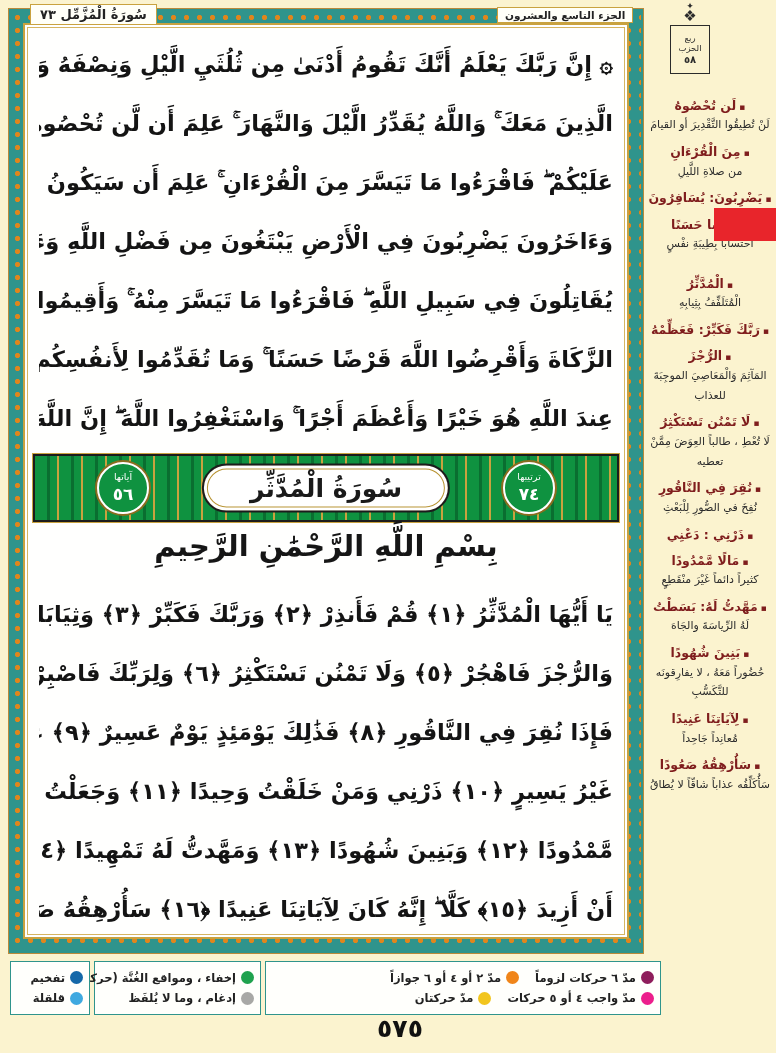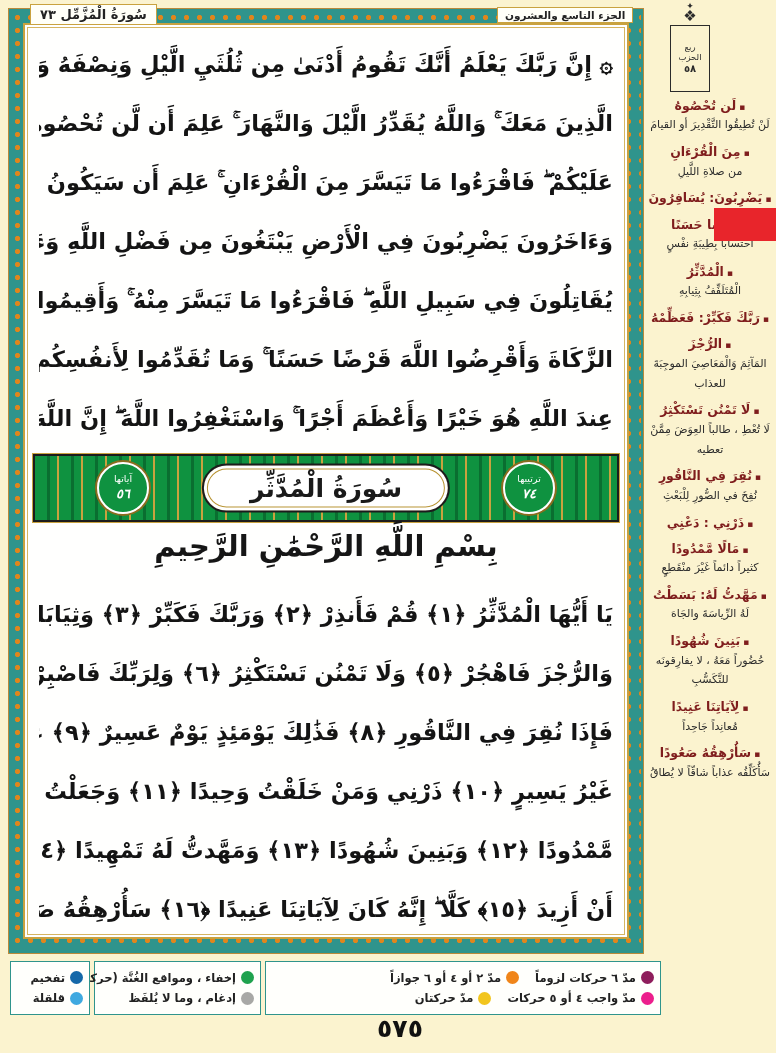--- a/index.html
+++ b/index.html
@@ -62,21 +62,21 @@
   }
   .banner-circle {
     position:absolute; top:50%; transform:translateY(-50%);
     width:52px; height:52px; border-radius:50%;
     background:#0F9240; border:2px solid #ffffff;
     box-shadow: 0 0 0 2px #8a6d1f;
     color:#fff; display:flex; flex-direction:column;
     align-items:center; justify-content:center;
     font-size:9.5px; line-height:1.3; text-align:center;
   }
-  .banner-circle .num { font-size:13px; font-weight:bold;font-style:italic; }
+  .banner-circle .num { font-size:17px; font-weight:bold; }
   .circle-order { right:64px; }
   .circle-ayat  { left:64px; }
 
   .bismillah {
     position:absolute; top:504px; left:0; right:0;
     text-align:center; font-size:29px; font-weight:bold; color:#161616;
     letter-spacing:1px;
   }
 
   
@@ -87,21 +87,21 @@
   }
   .badge-surah { left:30px; top:4px; padding:2px 9px; font-size:13px; }
   .badge-juz   { left:497px; top:7px; padding:1px 7px; font-size:10.5px; }
 
   
   .hizb { position:absolute; left:664px; top:2px; width:52px; text-align:center; z-index:5; }
   .hizb-ornament { font-size:15px; line-height:.9; color:#2b2b2b; }
   .hizb-ornament .small { font-size:9px; display:block; }
   .hizb-box {
     margin:1px auto 0; width:40px; border:1.5px solid #2b2b2b; background:#FBF3CF;
-    font-size:8.5px; line-height:1.25; padding:16px 0; color:#2b2b2b;
+    font-size:8.5px; line-height:1.25; padding:7px 0; color:#2b2b2b;
   }
   .hizb-box .num { font-size:10px; font-weight:bold; }
 
   
   .margin-col {
     position:absolute; right:2px; top:96px; width:128px;
     direction:rtl; text-align:center;
   }
   .note { margin-bottom:7px; }
   .note-heading {
@@ -200,21 +200,21 @@
       <div class="note-body">من صلاةِ اللَّيلِ</div>
     </div>
   <div class="note">
       <div class="note-heading">يَضْرِبُونَ: يُسَافِرُونَ</div>
       <div class="note-body"></div>
     </div>
   <div class="note">
       <div class="note-heading">قَرْضًا حَسَنًا</div>
       <div class="note-body">احتساباً بِطِيبَةِ نفْسٍ</div>
     </div>
-  <div class="note" style="margin-top:8px;">
+  <div class="note" style="margin-top:20px;">
       <div class="note-heading">الْمُدَّثِّرُ</div>
       <div class="note-body">الْمُتَلَفِّفُ بِثِيابِهِ</div>
     </div>
   <div class="note">
       <div class="note-heading">رَبَّكَ فَكَبِّرْ: فَعَظِّمْهُ</div>
       <div class="note-body"></div>
     </div>
   <div class="note">
       <div class="note-heading">الرُّجْزَ</div>
       <div class="note-body">المَآثِمَ وَالْمَعَاصِيَ الموجِبَةَ للعذاب</div>

